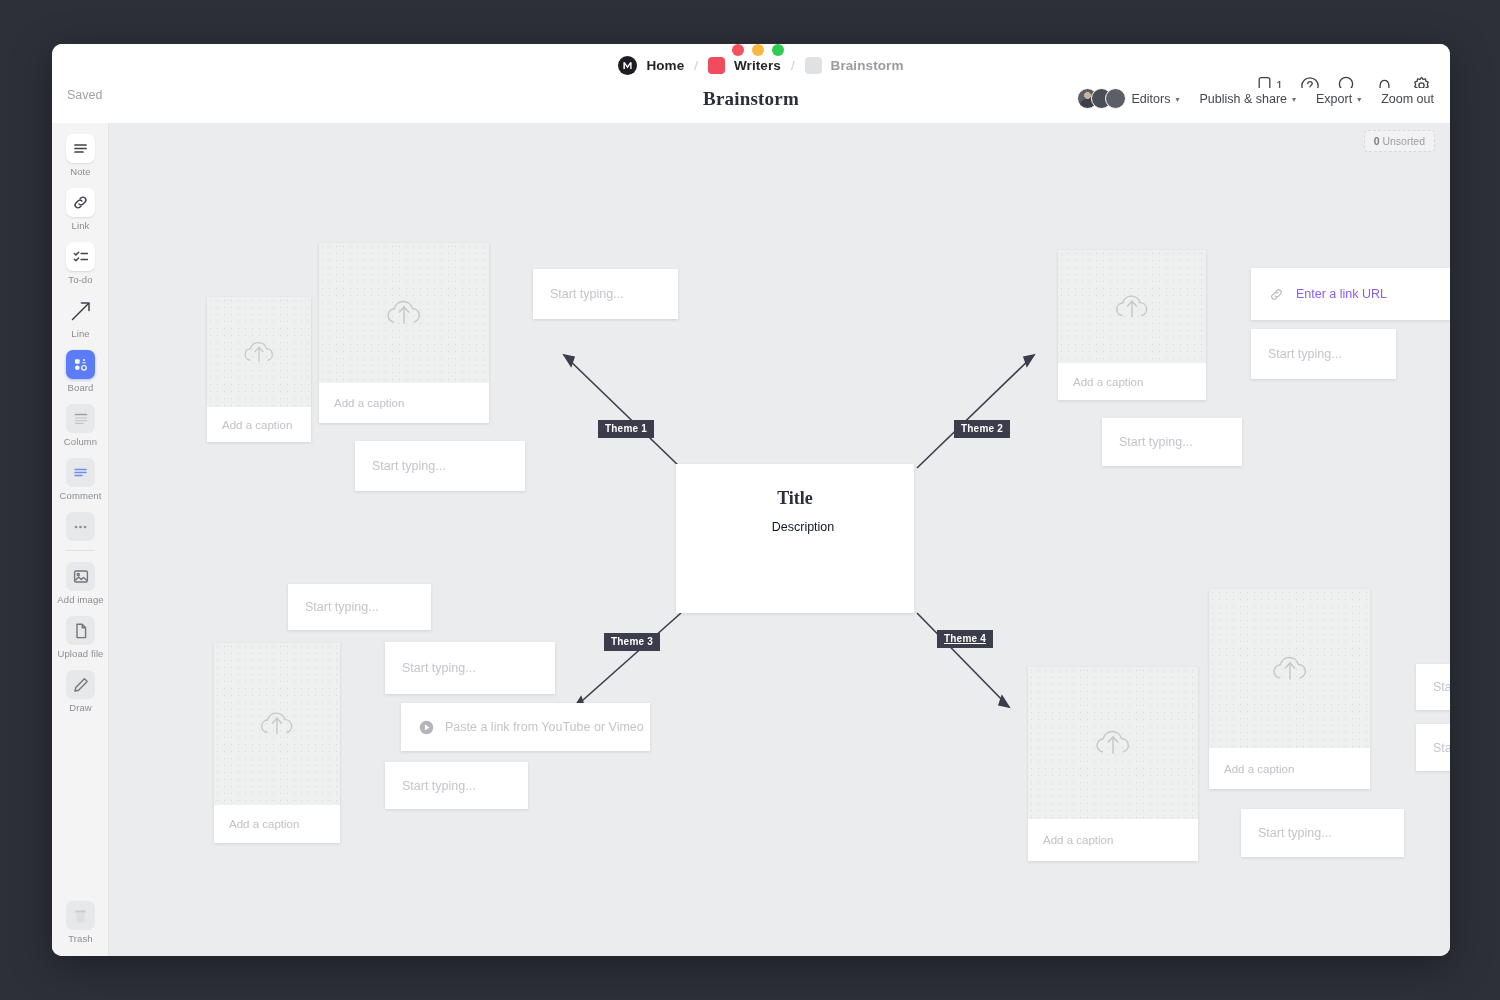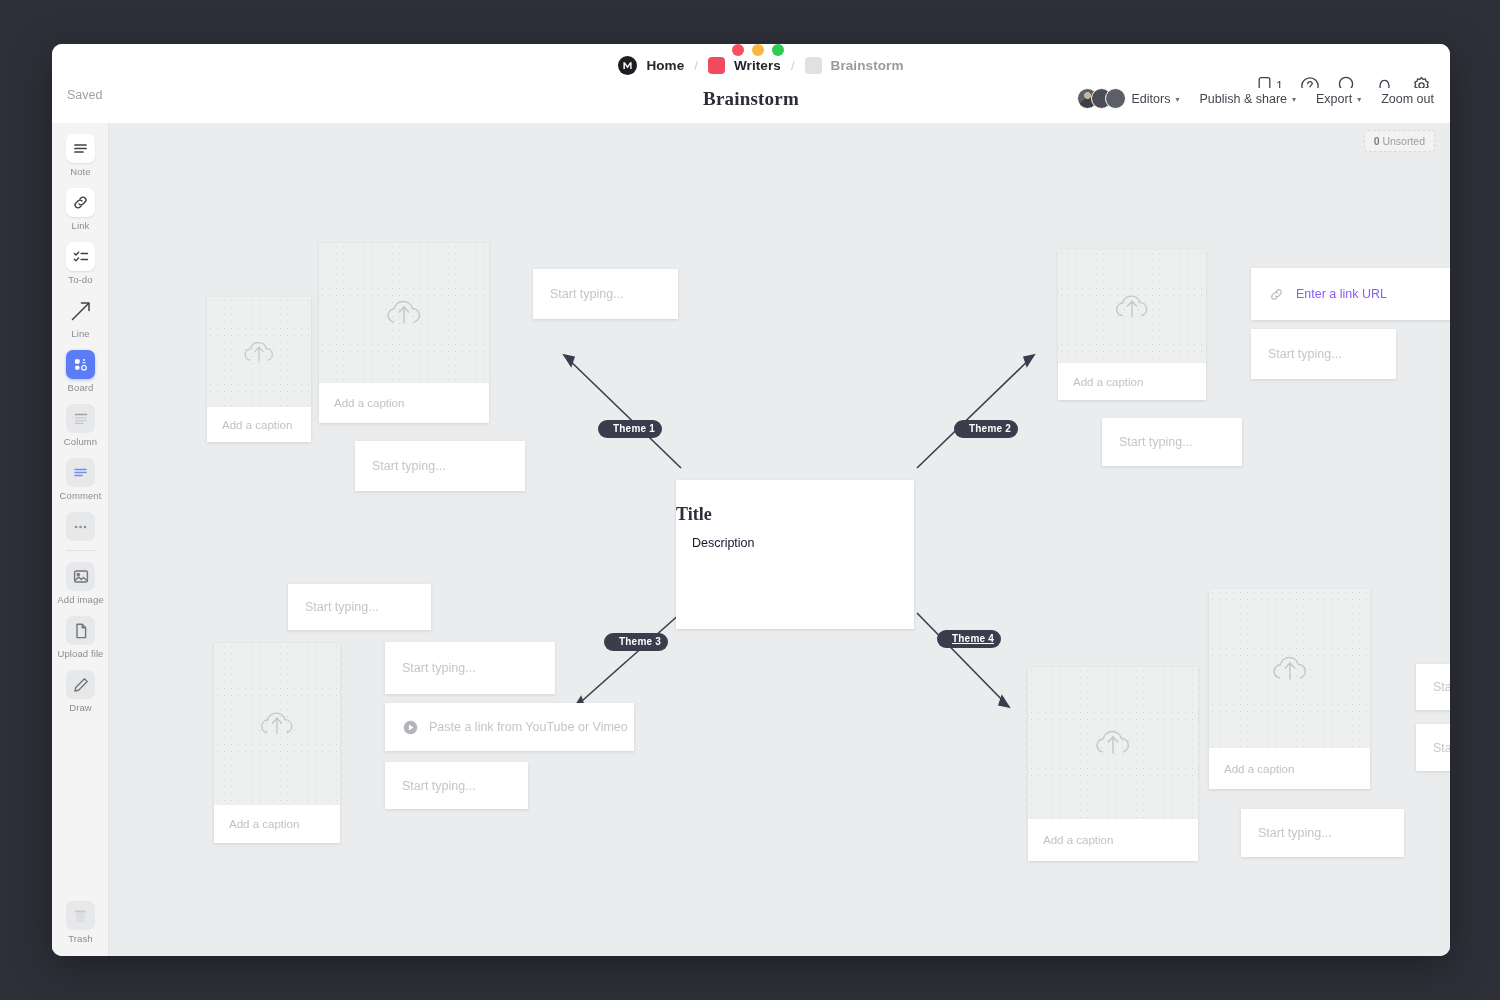--- a/index.html
+++ b/index.html
@@ -138,33 +138,33 @@
   .linkcard .lic{ margin-left:18px; color:#b9bbc0; display:flex;}
   .linkcard .ph{ font-size:12.5px; color:#8b5cf6; margin-left:12px;}
 
   .videocard{ display:flex; align-items:center;}
   .videocard .vic{ margin-left:18px; color:#b3b5ba; display:flex;}
   .videocard .ph{ font-size:12.5px; color:#c3c5c9; margin-left:11px;}
 
   
   #title-card{
     position:absolute; background:#fff; box-shadow:0 1px 3px rgba(40,44,53,.13);
-    display:flex; flex-direction:column; align-items:flex-start;margin-top:16px;
+    display:flex; flex-direction:column; align-items:center;
   }
   #title-card .t{
     font-family:"Liberation Serif", serif; font-weight:bold; font-size:18px;
     color:#2b2d3a; margin-top:24px;
   }
   #title-card .d{ font-size:12.5px; color:#0f172a; margin-top:11px;padding-left:16px;}
 
   
   .theme{
     position:absolute; background:#3b3d4c; color:#fff;
     font-size:10px; font-weight:bold; letter-spacing:.2px;
-    padding:3px 7px 4px 15px; border-radius:9px; z-index:5;
+    padding:3px 7px 4px 7px; border-radius:0; z-index:5;
   }
   #arrows{ position:absolute; left:0; top:0; width:100%; height:100%; pointer-events:none;}
 </style>
 </head>
 <body>
 
 <div id="app-window">
 
   <div id="titlebar">
     <div class="traffic">
@@ -498,21 +498,21 @@
             </svg>
           </span>
         </div>
         <div class="cap" style="height:38px;">Add a caption</div>
       </div>
 
       <div class="card note" style="left:240px; top:519px; width:170px; height:52px;">
         <span class="ph">Start typing...</span>
       </div>
 
-      <div class="card videocard" style="left:240px; top:580px; width:249px; height:48px;">
+      <div class="card videocard" style="left:256px; top:580px; width:249px; height:48px;">
         <span class="vic">
           <svg width="15" height="15" viewBox="0 0 16 16">
             <circle cx="8" cy="8" r="7.2" fill="currentColor"></circle>
             <polygon points="6.3,4.8 11.3,8 6.3,11.2" fill="#fff"></polygon>
           </svg>
         </span>
         <span class="ph" style="margin-left:11px;">Paste a link from YouTube or Vimeo</span>
       </div>
 
       <div class="card note" style="left:240px; top:639px; width:143px; height:47px;">

